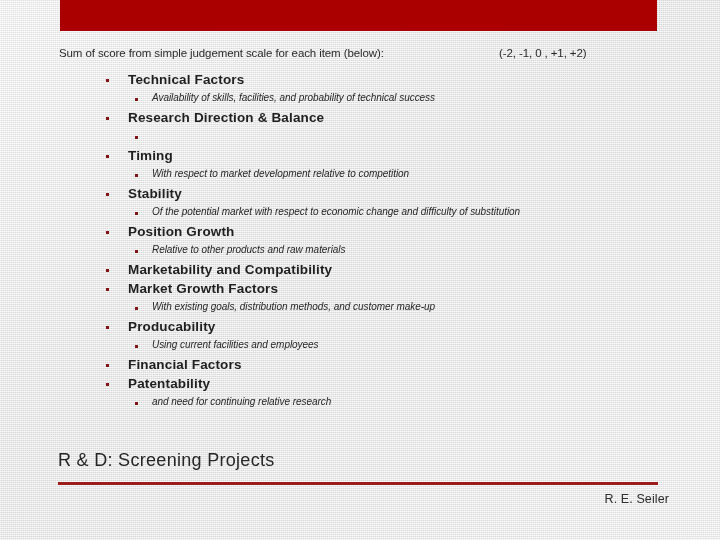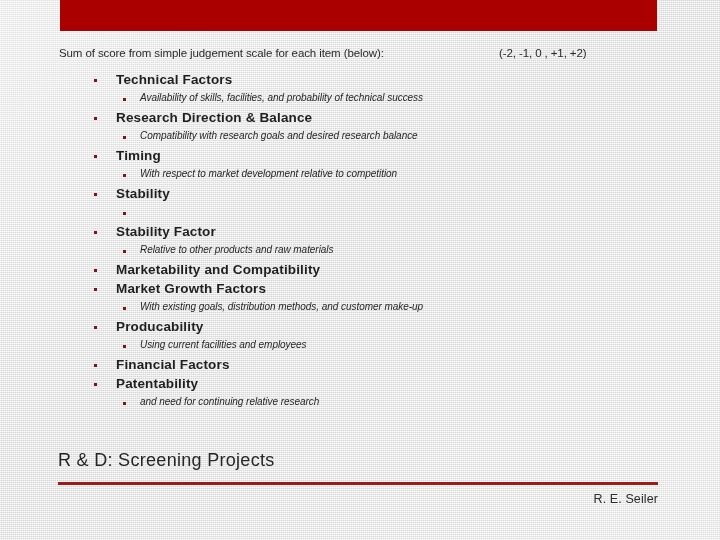--- a/index.html
+++ b/index.html
@@ -58,21 +58,21 @@
     top: 0px;
     font-size: 11.5px;
     color: #2b2b2b;
     white-space: nowrap;
     letter-spacing: -0.1px;
   }
 
   
   #body-list {
     position: absolute;
-    left: 4px;
+    left: 16px;
     top: 72px;
     width: 614px;
   }
 
   .row {
     position: relative;
     width: 720px;
   }
 
   .lvl1 {
@@ -142,20 +142,21 @@
 
   #footer-author {
     position: absolute;
     left: 0px;
     top: 492px;
     width: 658px;
     text-align: right;
     font-size: 12.5px;
     color: #2b2b2b;
     letter-spacing: 0.1px;
+    padding-left: 11px;
   }
 </style>
 </head>
 <body>
 
 <div id="slide">
 
   <div id="header-bar"></div>
 
   <div id="intro-row">
@@ -171,40 +172,40 @@
       <div class="row lvl2">
         <span class="bullet-dot"></span>
         <span class="txt">Availability of skills, facilities, and probability of technical success</span>
       </div>
       <div class="row lvl1">
         <span class="bullet-dot"></span>
         <span class="txt">Research Direction &amp; Balance</span>
       </div>
       <div class="row lvl2">
         <span class="bullet-dot"></span>
-        <span class="txt">Compatibility with research goals and desired research balance</span>
       </div>
       <div class="row lvl1">
         <span class="bullet-dot"></span>
         <span class="txt">Timing</span>
       </div>
       <div class="row lvl2">
         <span class="bullet-dot"></span>
         <span class="txt">With respect to market development relative to competition</span>
       </div>
       <div class="row lvl1">
         <span class="bullet-dot"></span>
         <span class="txt">Stability</span>
       </div>
       <div class="row lvl2">
         <span class="bullet-dot"></span>
-      </div>
-      <div class="row lvl1">
-        <span class="bullet-dot"></span>
-        <span class="txt">Stability Factor</span>
+        <span class="txt">Of the potential market with respect to economic change and difficulty of substitution</span>
+      </div>
+      <div class="row lvl1">
+        <span class="bullet-dot"></span>
+        <span class="txt">Position Growth</span>
       </div>
       <div class="row lvl2">
         <span class="bullet-dot"></span>
         <span class="txt">Relative to other products and raw materials</span>
       </div>
       <div class="row lvl1">
         <span class="bullet-dot"></span>
         <span class="txt">Marketability and Compatibility</span>
       </div>
       <div class="row lvl1">

